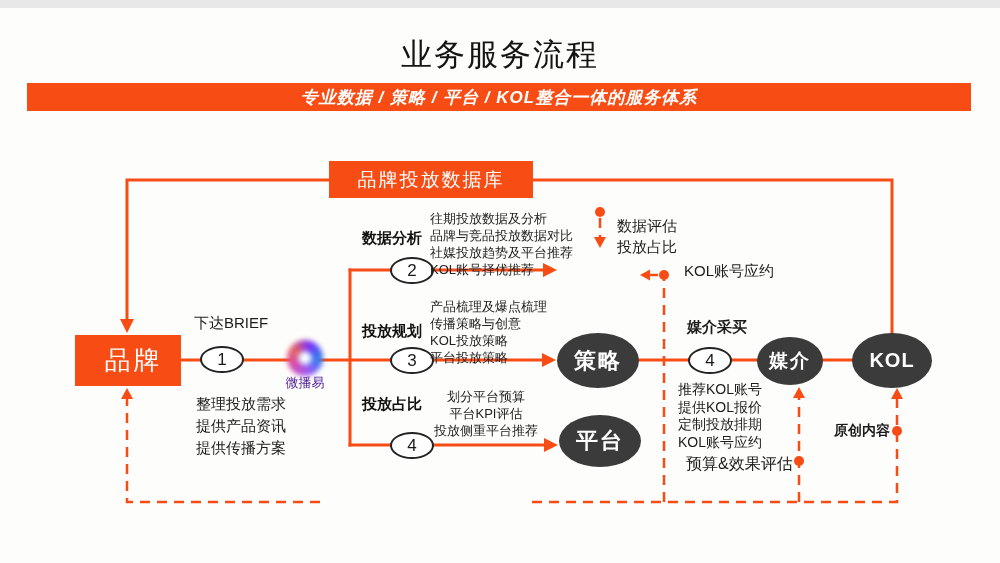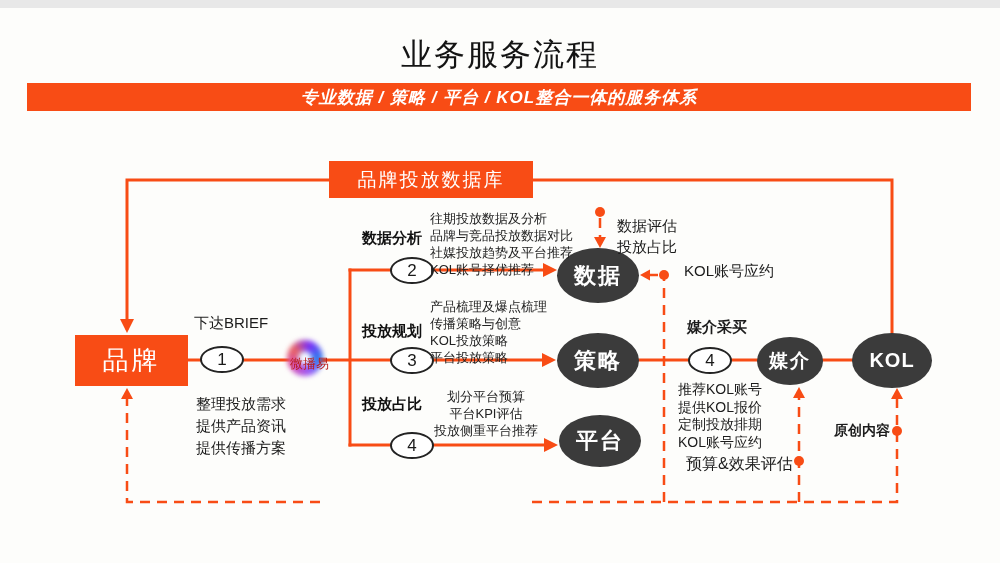--- a/index.html
+++ b/index.html
@@ -20,23 +20,24 @@
     line-height:29px;letter-spacing:1px;font-style:italic;
   }
   svg.wires{left:0;top:0;}
   .db-box{
     background:#F84C15;color:#fff;text-align:center;font-weight:500;
     font-size:19px;letter-spacing:2px;
   }
   .db-top{left:329px;top:153px;width:204px;height:37px;line-height:37px;}
   .db-bottom{left:327px;top:473px;width:205px;height:35px;line-height:35px;}
   .brand-box{
-    left:75px;top:327px;width:113px;height:51px;background:#F84C15;
+    left:75px;top:327px;width:95px;height:51px;background:#F84C15;
     color:#fff;font-size:26px;font-weight:500;text-align:center;line-height:51px;
     letter-spacing:3px;
+    padding-left:11px;
   }
   .node{
     background:#3B3B3B;border-radius:50%;color:#fff;font-weight:bold;
     display:flex;align-items:center;justify-content:center;letter-spacing:2px;
   }
   .node-data{left:557px;top:240px;width:82px;height:55px;font-size:22px;}
   .node-strategy{left:557px;top:325px;width:82px;height:55px;font-size:22px;}
   .node-platform{left:559px;top:407px;width:82px;height:52px;font-size:22px;text-align:center;}
   .node-media{left:757px;top:329px;width:66px;height:48px;font-size:19px;}
   .node-kol{left:852px;top:325px;width:80px;height:55px;font-size:20px;letter-spacing:1px;}
@@ -63,21 +64,21 @@
   .original-label{left:834px;top:414px;font-size:14px;font-weight:bold;}
   .logo{
     left:287px;top:332px;width:36px;height:36px;border-radius:50%;
     background:conic-gradient(from 20deg,#7b2ff7,#2f80ed,#9b59f6,#d64bb0,#e96463,#7b2ff7);
     filter:blur(2.5px);
   }
   .logo::after{
     content:"";position:absolute;left:11px;top:11px;width:14px;height:14px;
     border-radius:50%;background:radial-gradient(circle,#ffffff 30%,#bcd4ff 70%,transparent 100%);
   }
-  .logo-label{left:281px;top:347px;width:48px;text-align:right;font-size:13px;color:#b91c1c;}
+  .logo-label{left:281px;top:366px;width:48px;text-align:center;font-size:13px;color:#4c1d95;}
 </style>
 </head>
 <body>
 
 <div class="page">
 
   <div class="abs page-title">业务服务流程</div>
   <div class="abs banner">专业数据 / 策略 / 平台 / KOL整合一体的服务体系</div>
 
   <svg class="abs wires" width="1000" height="563" viewBox="0 0 1000 563">
@@ -115,21 +116,20 @@
       <circle cx="664" cy="267" r="5"></circle>
       <circle cx="799" cy="453" r="5"></circle>
       <circle cx="897" cy="423" r="5"></circle>
     </g>
   </svg>
 
   <div class="abs db-box db-top">品牌投放数据库</div>
 
   <div class="abs brand-box">品牌</div>
 
-  <div class="abs node node-data">数据</div>
   <div class="abs node node-strategy">策略</div>
   <div class="abs node node-platform">平台</div>
   <div class="abs node node-media">媒介</div>
   <div class="abs node node-kol">KOL</div>
 
   <div class="abs step-circle c1">1</div>
   <div class="abs step-circle c2">2</div>
   <div class="abs step-circle c3">3</div>
   <div class="abs step-circle c4">4</div>
   <div class="abs step-circle c5">4</div>

